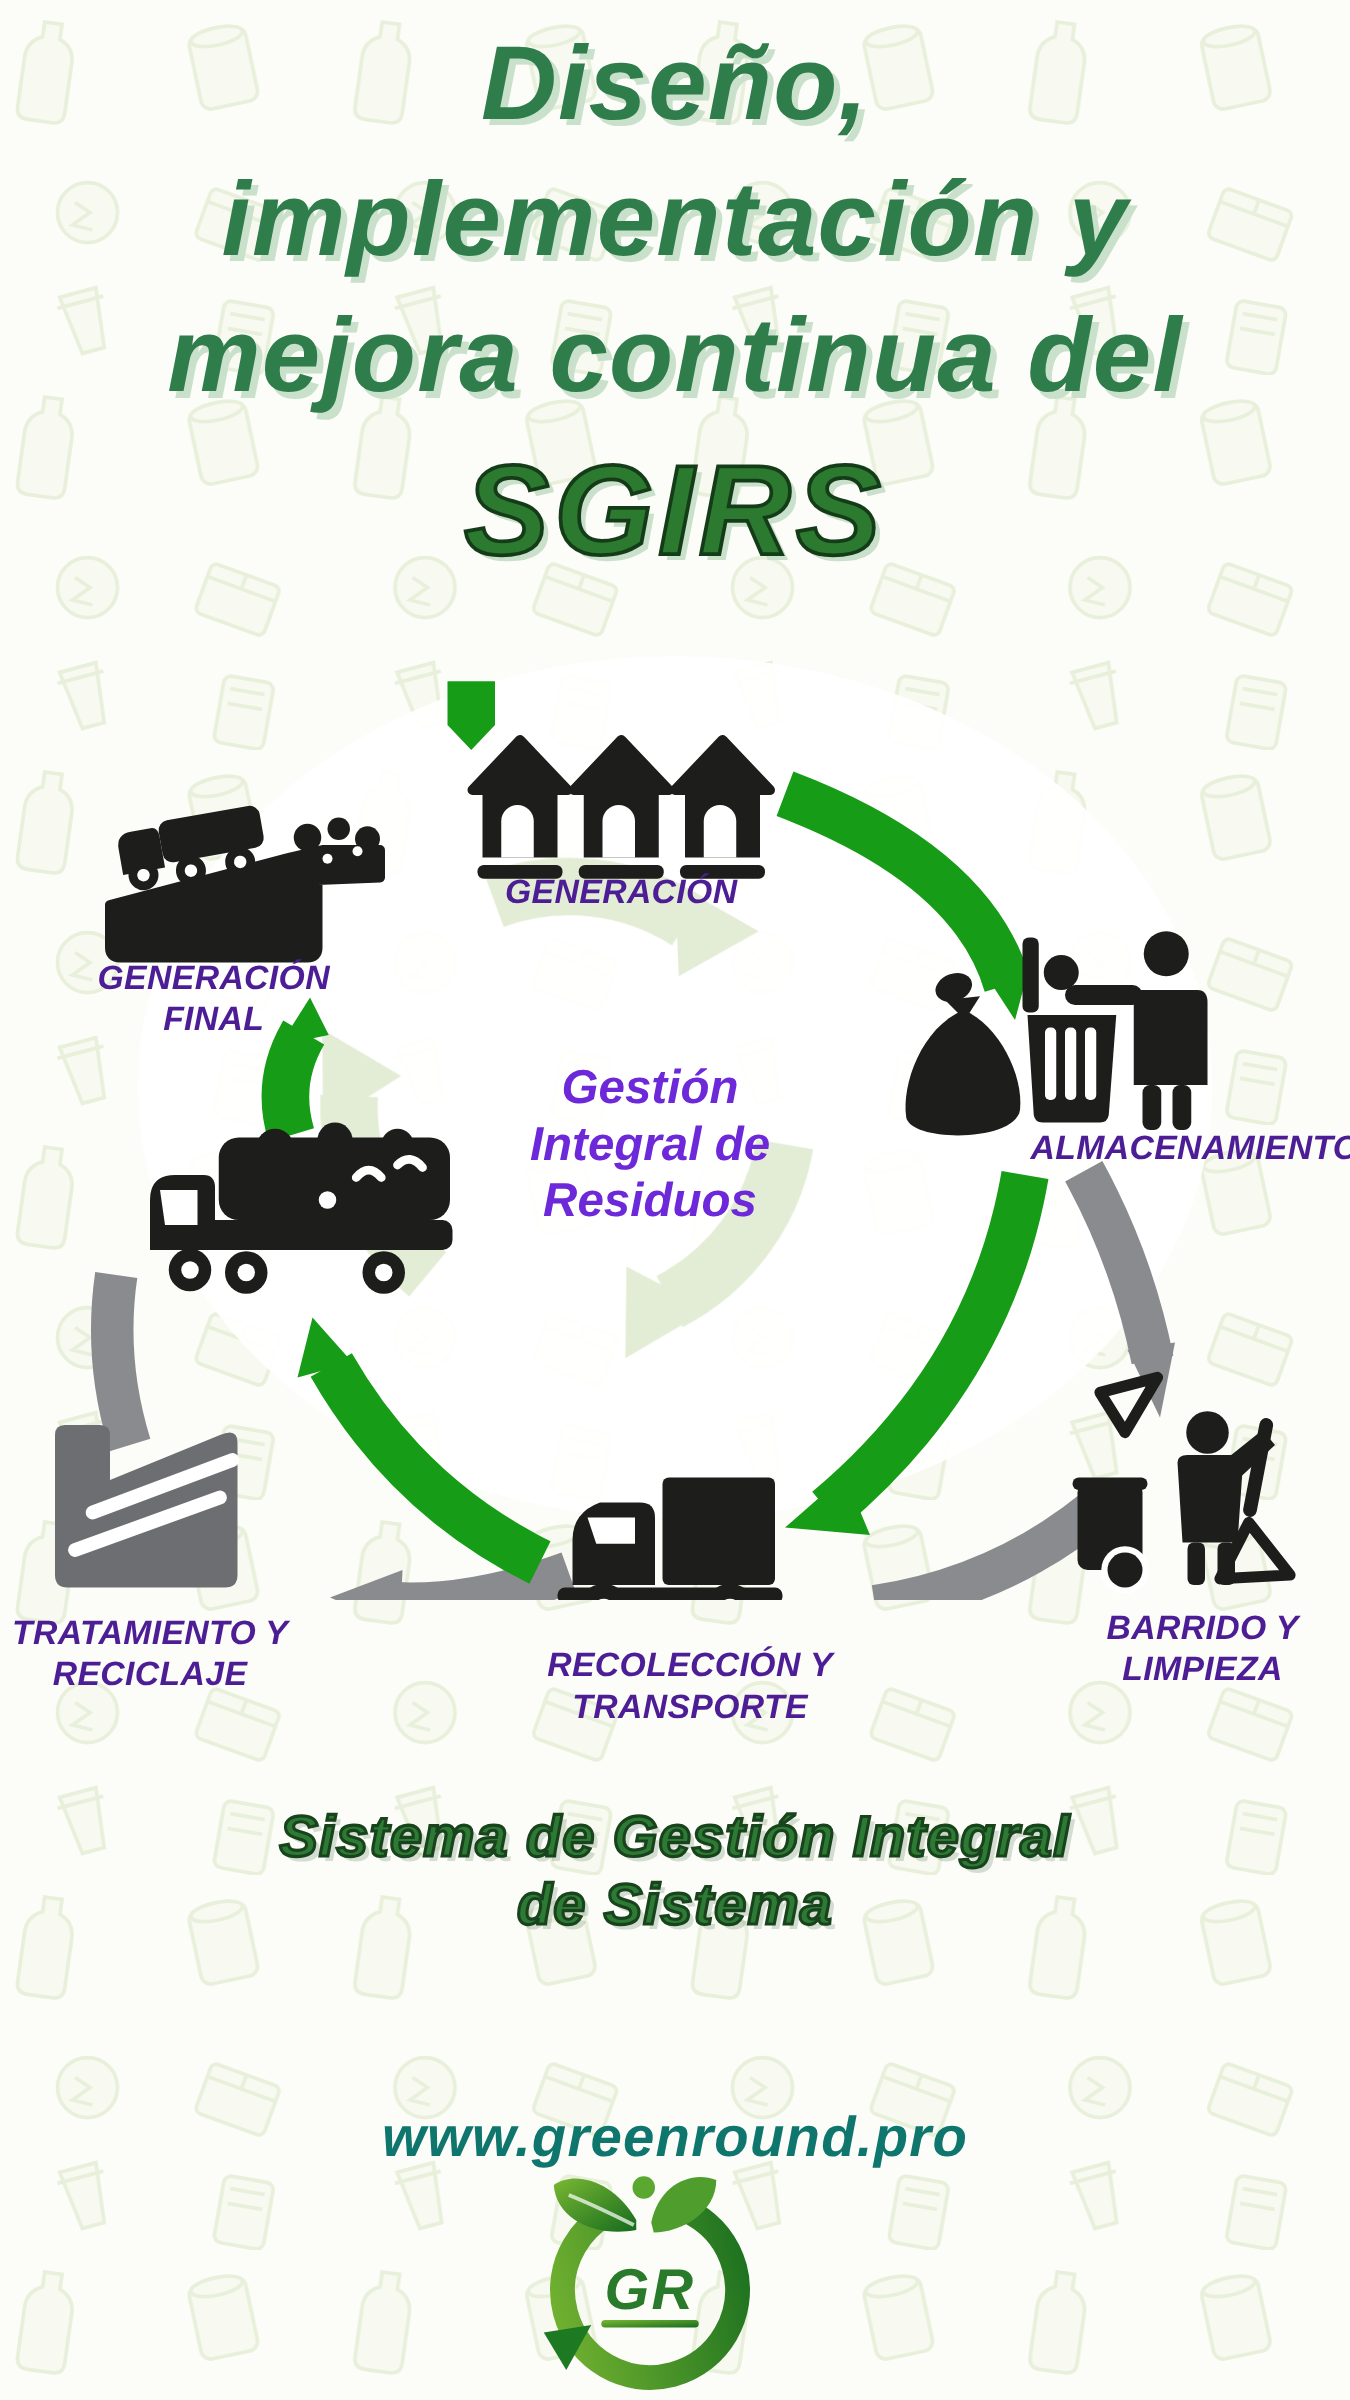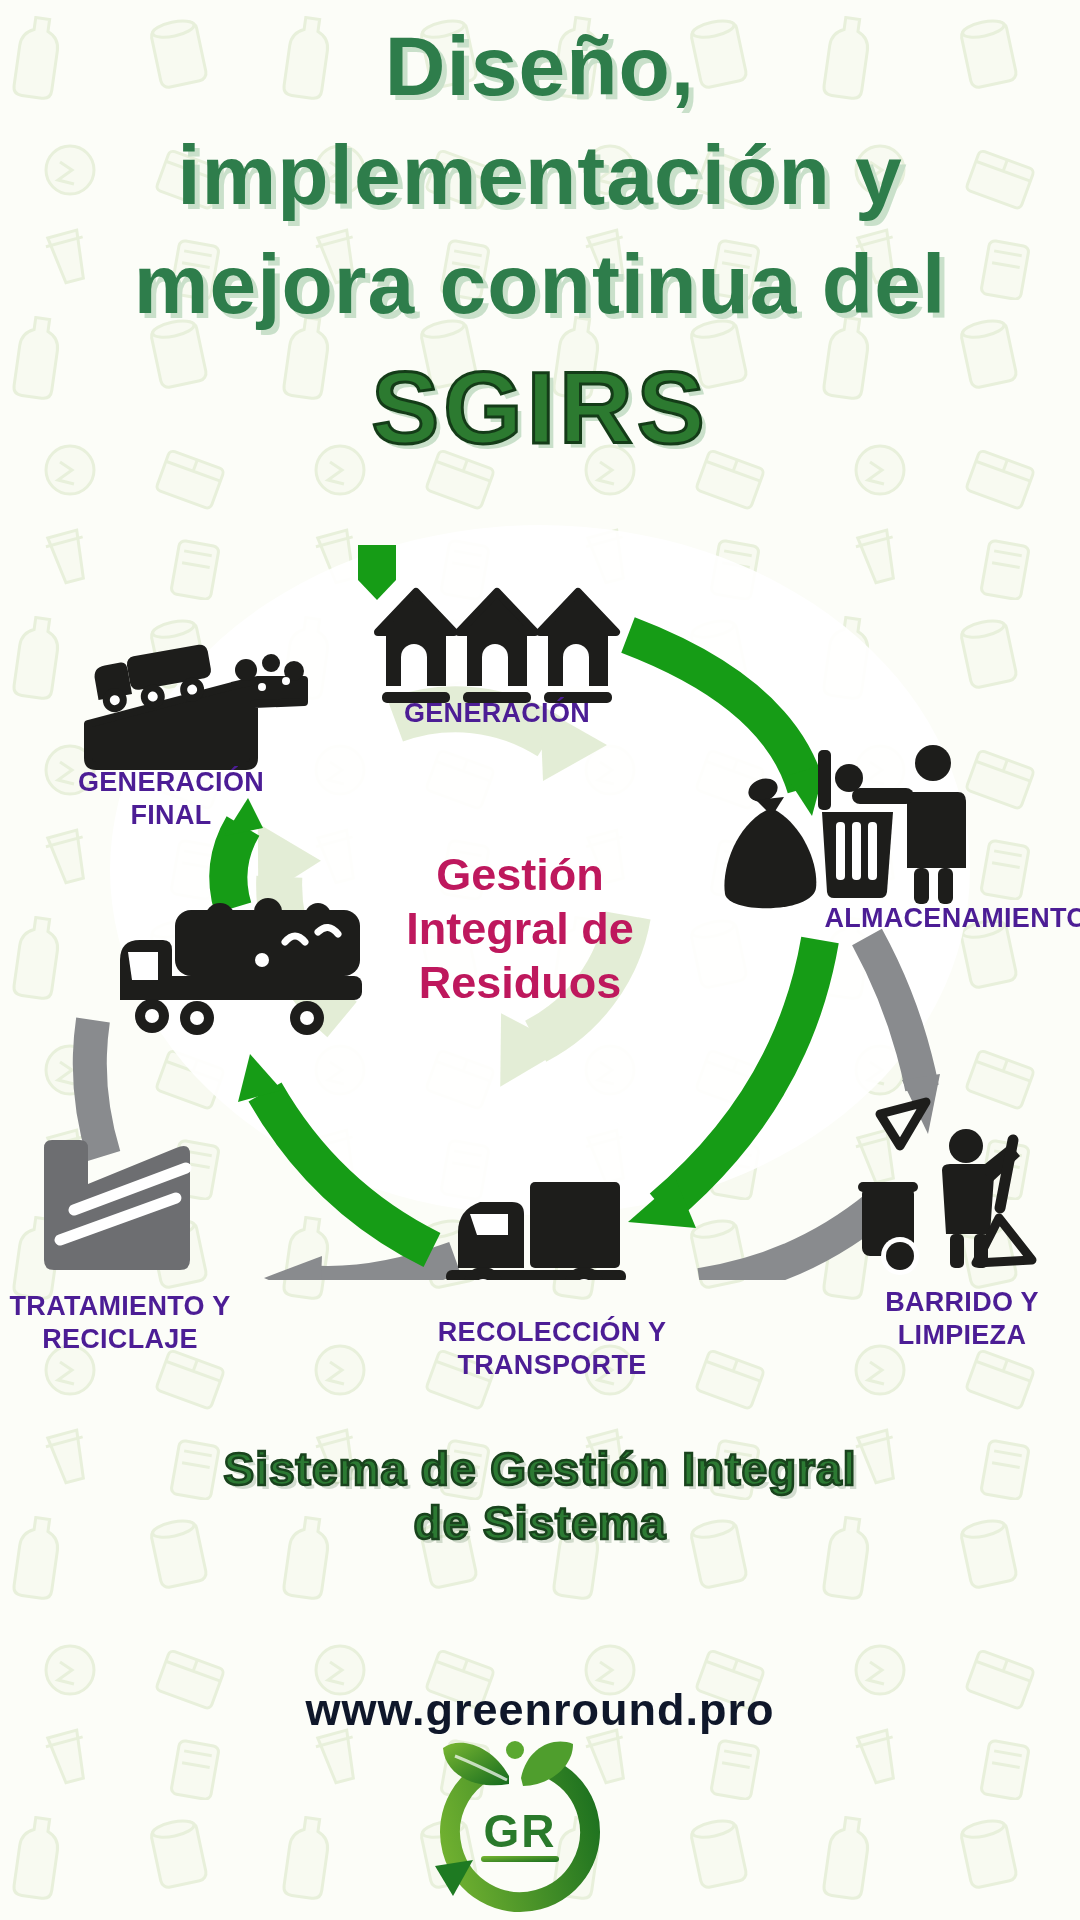--- a/index.html
+++ b/index.html
@@ -1,18 +1,18 @@
 <!DOCTYPE html>
 <html><head>
 <meta charset="utf-8">
 <style>
   html,body{margin:0;padding:0;background:#ffffff;}
   .poster{
     position:relative;width:1080px;height:1920px;overflow:hidden;
-    background:#fcfdf8;font-family:"Liberation Sans","DejaVu Sans",sans-serif;
+    background:#fcfdf8;font-family:"Liberation Sans","DejaVu Sans",sans-serif;font-style:italic;
   }
   .bg-svg{position:absolute;left:0;top:0;z-index:0;}
   .cycle-svg{position:absolute;left:0;top:440px;width:1080px;height:840px;z-index:1;}
   .title-block{
     position:absolute;top:12px;left:0;width:100%;text-align:center;z-index:3;
     color:#2e7d4b;font-weight:bold;font-size:84px;line-height:1.3;letter-spacing:1px;
     text-shadow:5px 5px 0 #c9e0ca;
   }
   .title-line{display:block;}
   .acronym{
@@ -24,33 +24,33 @@
     line-height:1.22;text-align:center;letter-spacing:0.3px;
   }
   .lbl-generacion{left:377px;top:697px;width:240px;}
   .lbl-almacenamiento{left:816px;top:902px;width:280px;}
   .lbl-barrido{left:862px;top:1286px;width:200px;}
   .lbl-recoleccion{left:432px;top:1316px;width:240px;}
   .lbl-tratamiento{left:8px;top:1290px;width:224px;}
   .lbl-disposicion{left:35px;top:766px;width:272px;}
   .center-text{
     position:absolute;left:350px;top:848px;width:340px;z-index:2;
-    color:#be185d;font-weight:bold;font-size:45px;line-height:1.2;text-align:center;
+    color:#6d28d9;font-weight:bold;font-size:38px;line-height:1.2;text-align:center;
   }
   .center-text span{display:block;}
   .footer-heading{
     position:absolute;top:1442px;left:0;width:100%;text-align:center;z-index:3;
     font-size:46px;font-weight:bold;color:#2c7a33;line-height:1.18;letter-spacing:1px;
     -webkit-text-stroke:2.5px #19431d;
     text-shadow:4px 4px 0 rgba(32,78,36,0.18);
   }
   .footer-heading span{display:block;}
   .website{
     position:absolute;top:1684px;left:0;width:100%;text-align:center;z-index:3;
-    font-size:45px;font-weight:bold;color:#0f172a;letter-spacing:1px;
+    font-size:45px;font-weight:bold;color:#0f766e;letter-spacing:1px;
   }
   .logo-svg{position:absolute;left:425px;top:1732px;width:190px;height:188px;z-index:3;}
 </style>
 </head>
 <body>
 
 <div class="poster">
 
   <svg class="bg-svg" width="1080" height="1920" aria-hidden="true">
     <defs>

